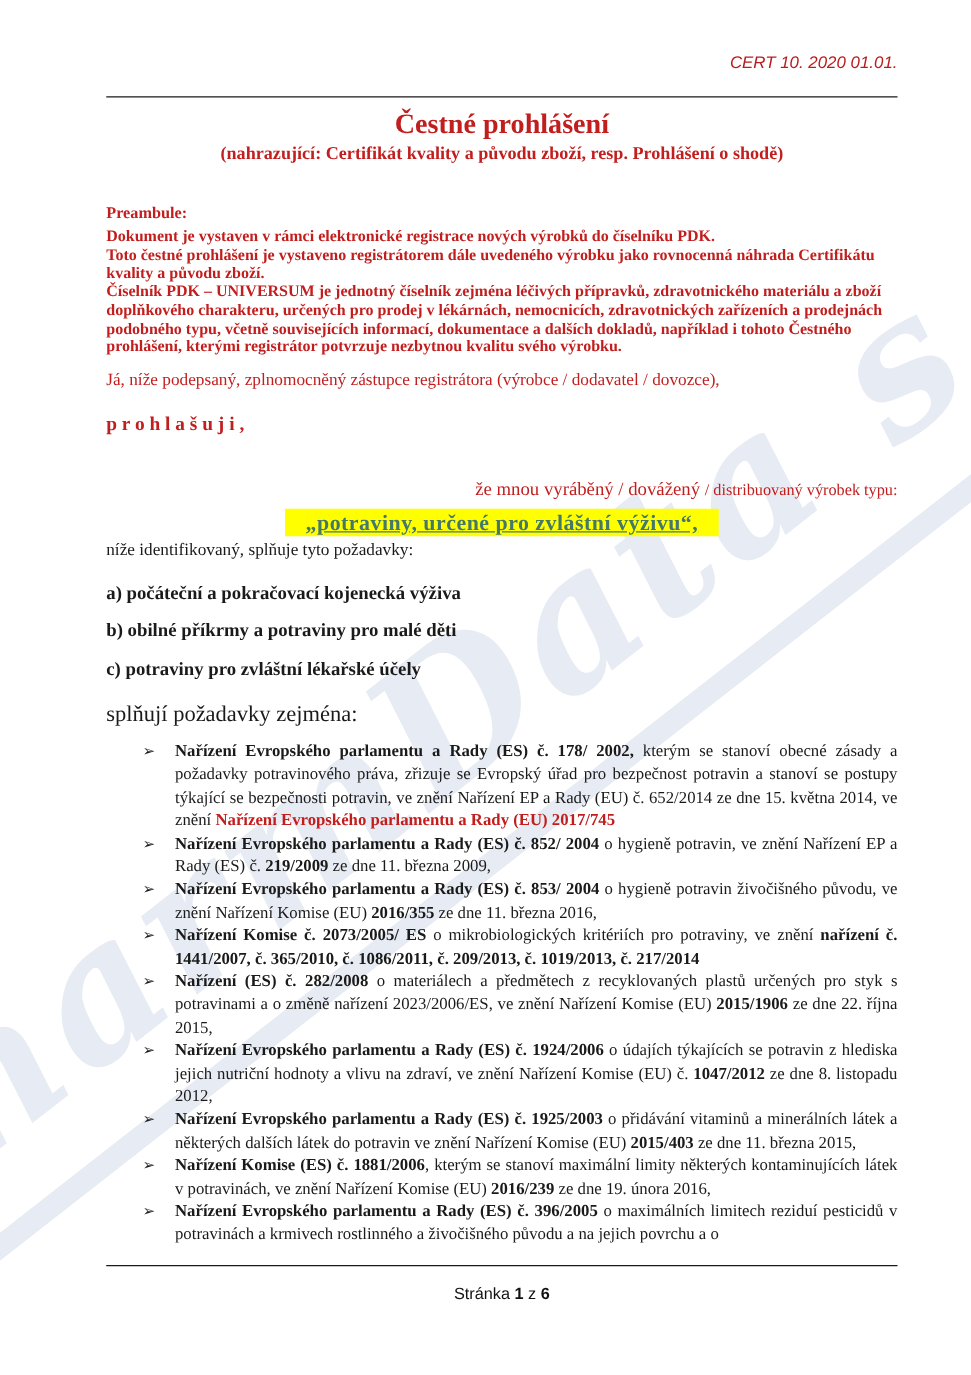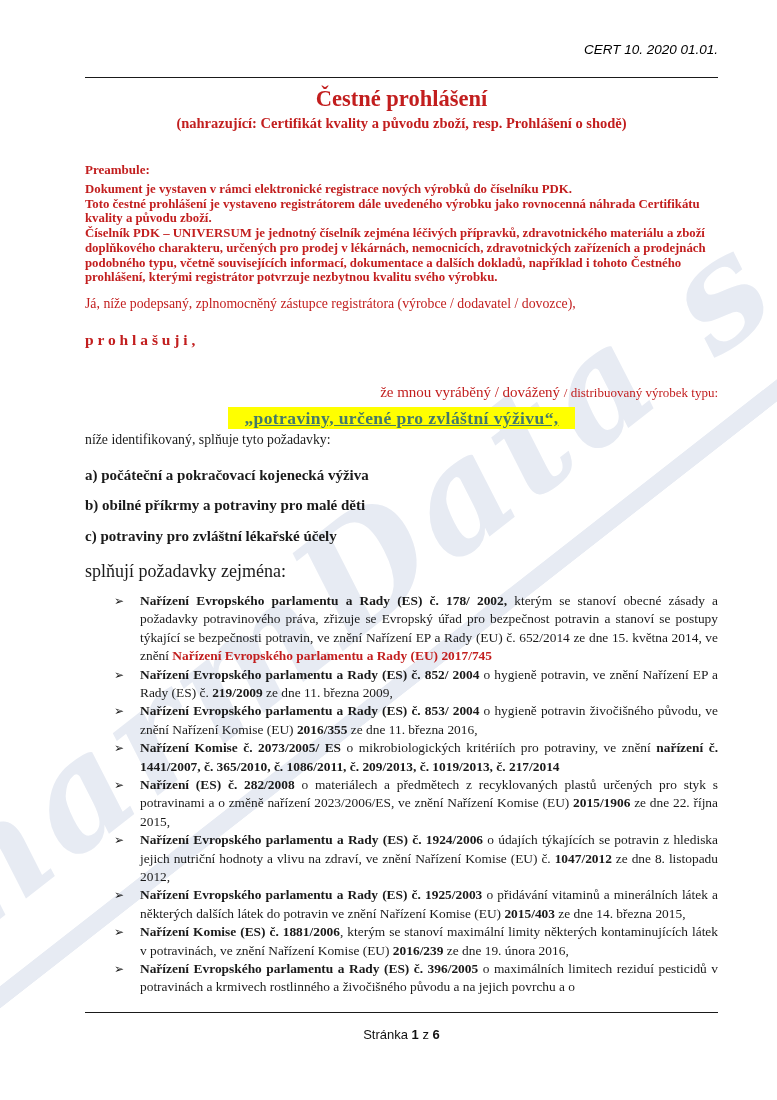--- a/index.html
+++ b/index.html
@@ -29,21 +29,21 @@
     white-space:nowrap;
     border-bottom:18px solid #e7ebf3;
     border-radius:10px;
     padding:0 40px 18px 10px;
   }
   
   .content { position:relative; z-index:1; padding:42px 59px 0 85px; }
   .doc-ref {
     text-align:right;
     font-family:"Liberation Sans", sans-serif;
-    font-style:italic; font-size:13.5px; color:#000000;
+    font-style:italic; font-size:13.5px; color:#b91c1c;
   }
   .top-rule { border:none; border-top:1.6px solid #1a1a1a; margin-top:20px; }
   .red { color:var(--accent-red,#c21e1e); }
   .doc-title {
     margin-top:8px; text-align:center;
     font-size:22.5px; font-weight:bold;
   }
   .doc-subtitle {
     margin-top:3px; text-align:center;
     font-size:14.5px; font-weight:bold;
@@ -158,21 +158,21 @@
         <div class="reg-item">
           <span class="reg-marker">➢</span>
           <div class="reg-text"><span class="seg-bold">Nařízení (ES) č. 282/2008</span><span> o materiálech a předmětech z recyklovaných plastů určených pro styk s potravinami a o změně nařízení 2023/2006/ES, ve znění Nařízení Komise (EU) </span><span class="seg-bold">2015/1906</span><span> ze dne 22. října 2015,</span></div>
         </div>
         <div class="reg-item">
           <span class="reg-marker">➢</span>
           <div class="reg-text"><span class="seg-bold">Nařízení Evropského parlamentu a Rady (ES) č. 1924/2006</span><span> o údajích týkajících se potravin z hlediska jejich nutriční hodnoty a vlivu na zdraví, ve znění Nařízení Komise (EU) č. </span><span class="seg-bold">1047/2012</span><span> ze dne 8. listopadu 2012,</span></div>
         </div>
         <div class="reg-item">
           <span class="reg-marker">➢</span>
-          <div class="reg-text"><span class="seg-bold">Nařízení Evropského parlamentu a Rady (ES) č. 1925/2003</span><span> o přidávání vitaminů a minerálních látek a některých dalších látek do potravin ve znění Nařízení Komise (EU) </span><span class="seg-bold">2015/403</span><span> ze dne 14. března 2015,</span></div>
+          <div class="reg-text"><span class="seg-bold">Nařízení Evropského parlamentu a Rady (ES) č. 1925/2003</span><span> o přidávání vitaminů a minerálních látek a některých dalších látek do potravin ve znění Nařízení Komise (EU) </span><span class="seg-bold">2015/403</span><span> ze dne 11. března 2015,</span></div>
         </div>
         <div class="reg-item">
           <span class="reg-marker">➢</span>
           <div class="reg-text"><span class="seg-bold">Nařízení Komise (ES) č. 1881/2006</span><span>, kterým se stanoví maximální limity některých kontaminujících látek v potravinách, ve znění Nařízení Komise (EU) </span><span class="seg-bold">2016/239</span><span> ze dne 19. února 2016,</span></div>
         </div>
         <div class="reg-item">
           <span class="reg-marker">➢</span>
           <div class="reg-text"><span class="seg-bold">Nařízení Evropského parlamentu a Rady (ES) č. 396/2005</span><span> o maximálních limitech reziduí pesticidů v potravinách a krmivech rostlinného a živočišného původu a na jejich povrchu a o</span></div>
         </div>
       </div>

